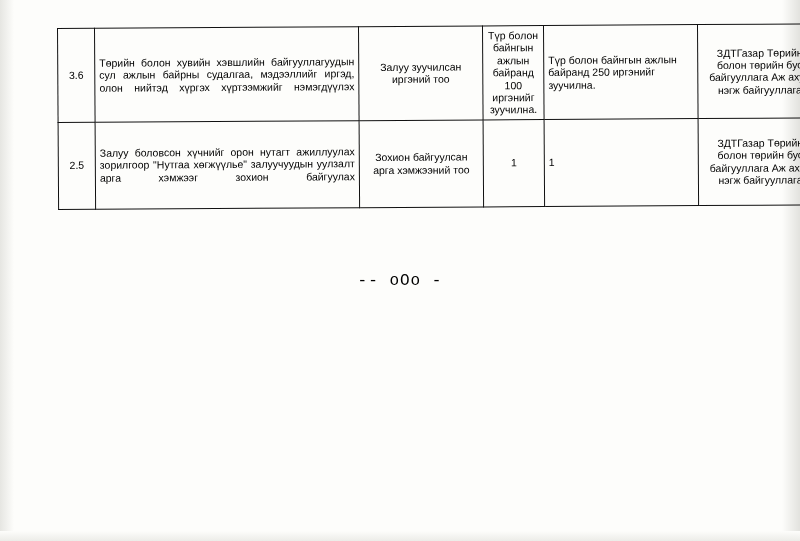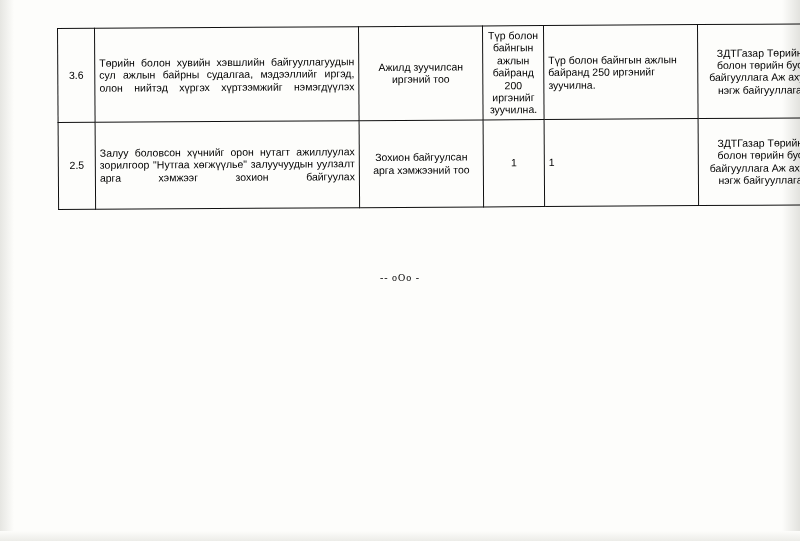--- a/index.html
+++ b/index.html
@@ -79,41 +79,41 @@
     text-align-last: justify;
     hyphens: none;
   }
 
   .footer-mark {
     position: absolute;
     left: 0;
     right: 0;
     top: 272px;
     text-align: center;
-    font-size: 10px;
+    font-size: 16px;
     letter-spacing: 1px;
-    font-family: Liberation Serif, serif;
+    font-family: Liberation Mono, monospace;
   }
 </style>
 </head>
 <body>
 
 <div class="page">
   <div class="scan-edge-left"></div>
   <div class="scan-edge-right"></div>
   <div class="scan-edge-bottom"></div>
 
   <div class="table-wrap">
     <table class="doc-table">
       <tbody>
         <tr class="row-1">
           <td class="col-num">3.6</td>
           <td class="col-desc desc-just">Төрийн болон хувийн хэвшлийн байгууллагуудын сул ажлын байрны судалгаа, мэдээллийг иргэд, олон нийтэд хүргэх хүртээмжийг нэмэгдүүлэх</td>
-          <td class="col-measure">Ажилд зуучилсан иргэний тоо</td>
-          <td class="col-target">Түр болон байнгын ажлын байранд 200 иргэнийг зуучилна.</td>
+          <td class="col-measure">Залуу зуучилсан иргэний тоо</td>
+          <td class="col-target">Түр болон байнгын ажлын байранд 100 иргэнийг зуучилна.</td>
           <td class="col-result">Түр болон байнгын ажлын байранд 250 иргэнийг зуучилна.</td>
           <td class="col-org">ЗДТГазар Төрийн болон төрийн бус байгууллага Аж ахуй нэгж байгууллага</td>
         </tr>
         <tr class="row-2">
           <td class="col-num">2.5</td>
           <td class="col-desc desc-just">Залуу боловсон хүчнийг орон нутагт ажиллуулах зорилгоор "Нутгаа хөгжүүлье" залуучуудын уулзалт арга хэмжээг зохион байгуулах</td>
           <td class="col-measure">Зохион байгуулсан арга хэмжээний тоо</td>
           <td class="col-target">1</td>
           <td class="col-result">1</td>
           <td class="col-org">ЗДТГазар Төрийн болон төрийн бус байгууллага Аж ахуй нэгж байгууллага</td>

